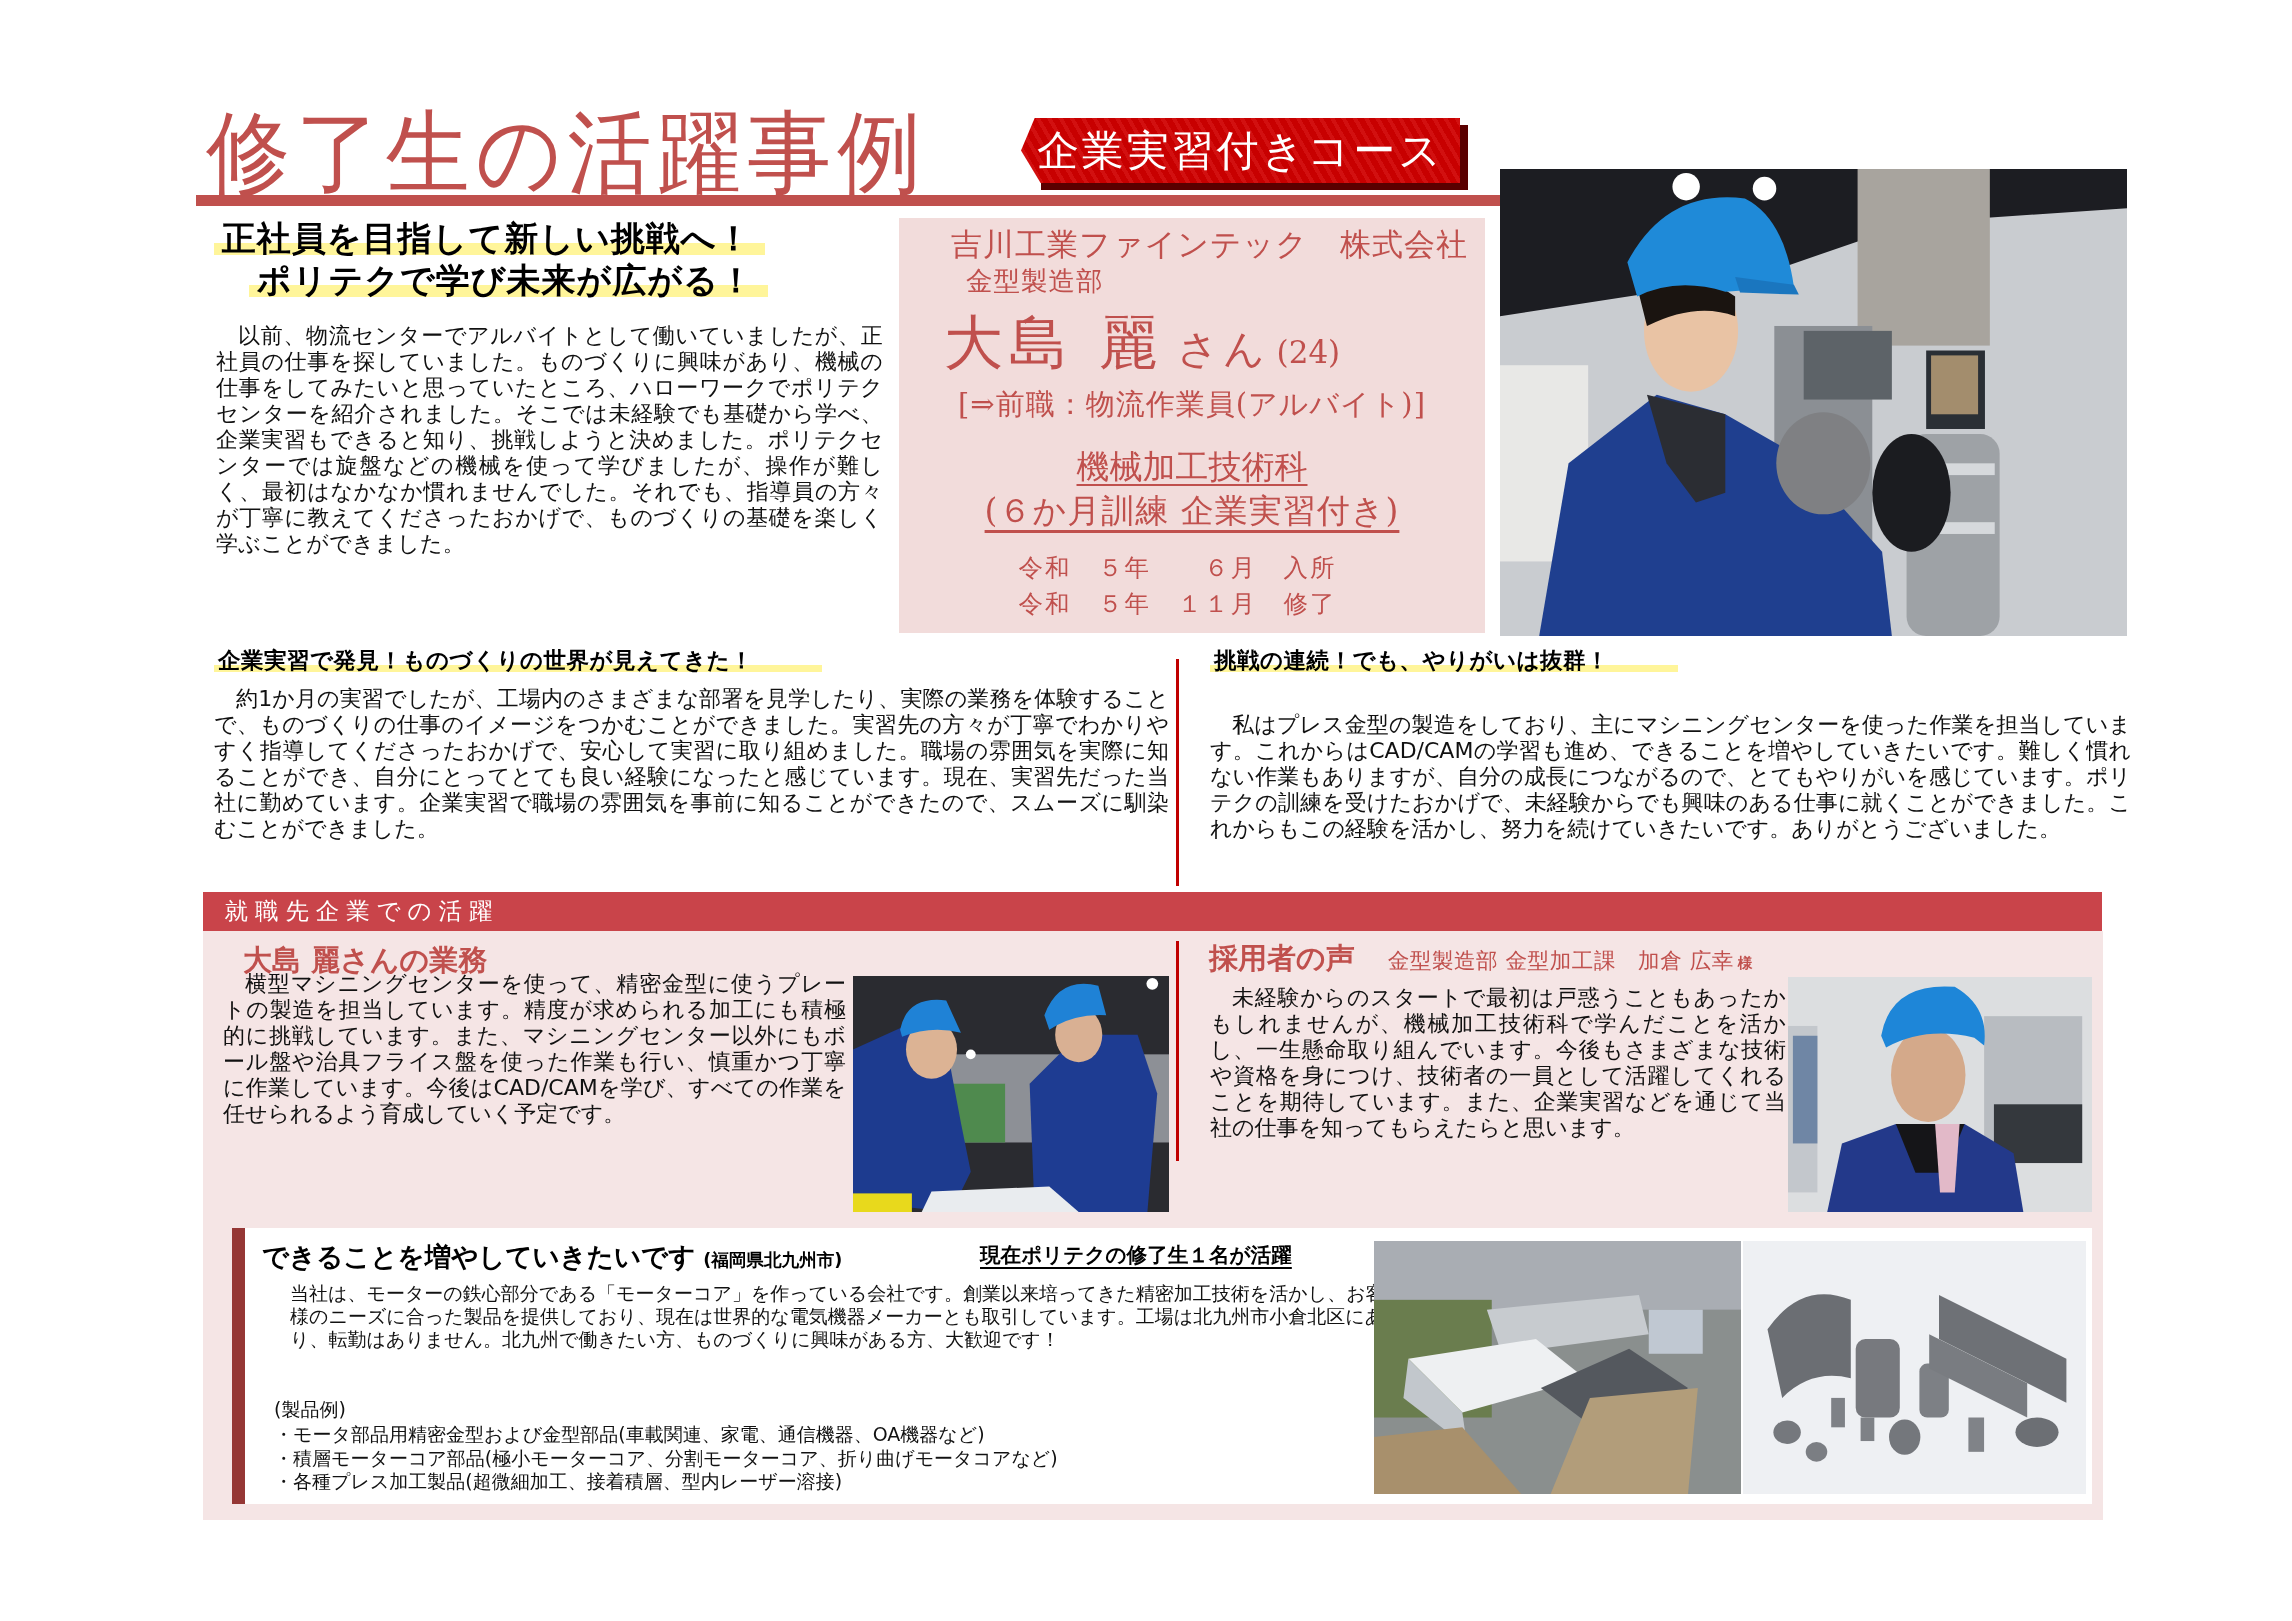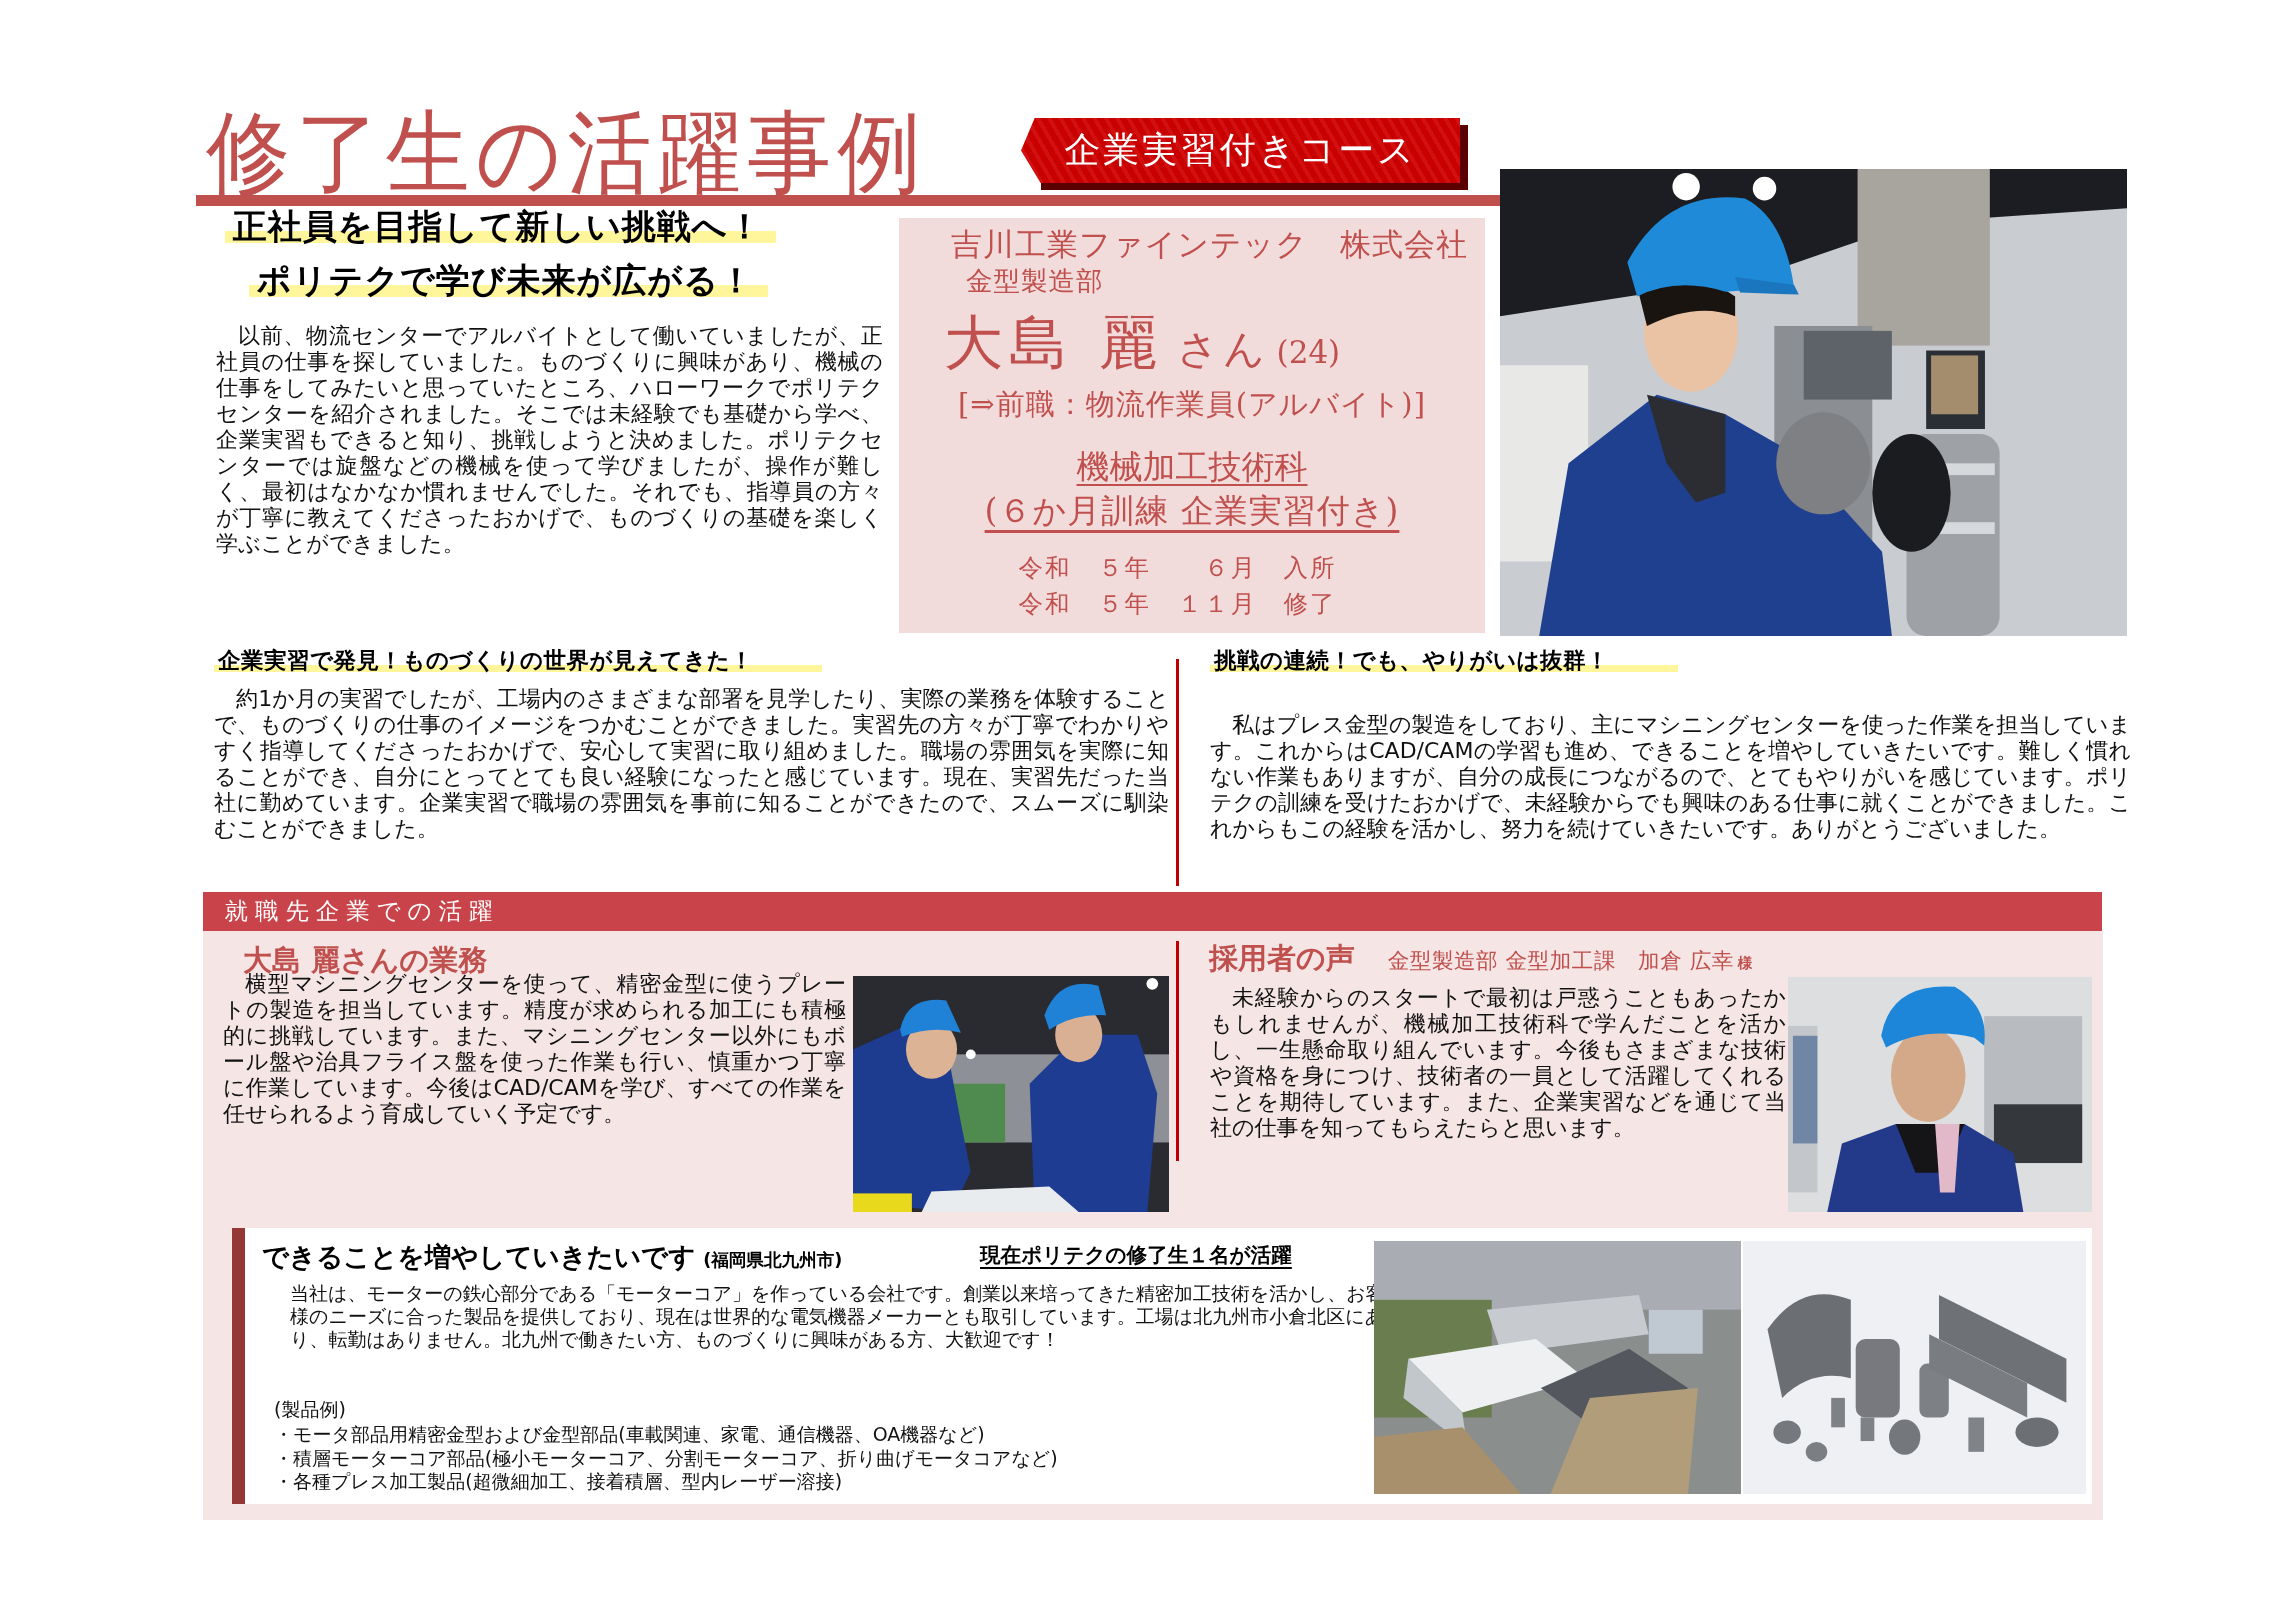--- a/index.html
+++ b/index.html
@@ -9,40 +9,40 @@
 
   
   .page-title {
     left: 206px; top: 102px; font-family: "DejaVu Serif", "Liberation Serif", serif;
     font-size: 84px; color: #C0504D; letter-spacing: 5.9px; font-weight: normal; line-height: 94px;
     transform: scaleY(1.08); transform-origin: top left;
   }
   .course-badge {
     left: 1021px; top: 118px; width: 439px; height: 65px;
     background: repeating-linear-gradient(60deg, #C80000 0 5.9px, #D21010 5.9px 9.8px);
-    color: #fff; font-family: "DejaVu Serif", "Liberation Serif", serif; font-size: 36px;
+    color: #fff; font-family: "DejaVu Serif", "Liberation Serif", serif; font-size: 42px;
     display: flex; align-items: center; justify-content: center; letter-spacing: 2.9px;
     clip-path: polygon(13.7px 0, 100% 0, 100% 100%, 19.6px 100%, 0 50%);
     box-shadow: 5.9px 5.9px 0 #5a0000;
   }
   .course-badge-shadow {
     left: 1041px; top: 125px; width: 427px; height: 65px; background: #5a0000;
   }
   .header-bar { left: 196px; top: 195px; width: 1304px; height: 10.8px; background: #C0504D; }
 
   
   .catch {
     font-family: "DejaVu Sans", "Liberation Sans", sans-serif; font-weight: bold;
     font-size: 34px; color: #000; letter-spacing: 1px; line-height: 41px; white-space: nowrap;
   }
   .hl {
     background: linear-gradient(to bottom, transparent 62%, #FFF59A 62%, #FFF59A 92%, transparent 92%);
     padding: 0 13.7px 0 7.8px;
   }
-  .catch1 { left: 214px; top: 206px; margin-left: 11px; }
+  .catch1 { left: 214px; top: 218px; }
   .catch2 { left: 249px; top: 260px; }
 
   .intro-text {
     left: 216px; top: 323px; width: 667px; font-size: 22px; line-height: 26px;
     text-indent: 1em; text-align: justify; color: #111; letter-spacing: 0.2px;
   }
 
   
   .profile-box {
     left: 899px; top: 218px; width: 586px; height: 415px; background: #F2DCDB;

